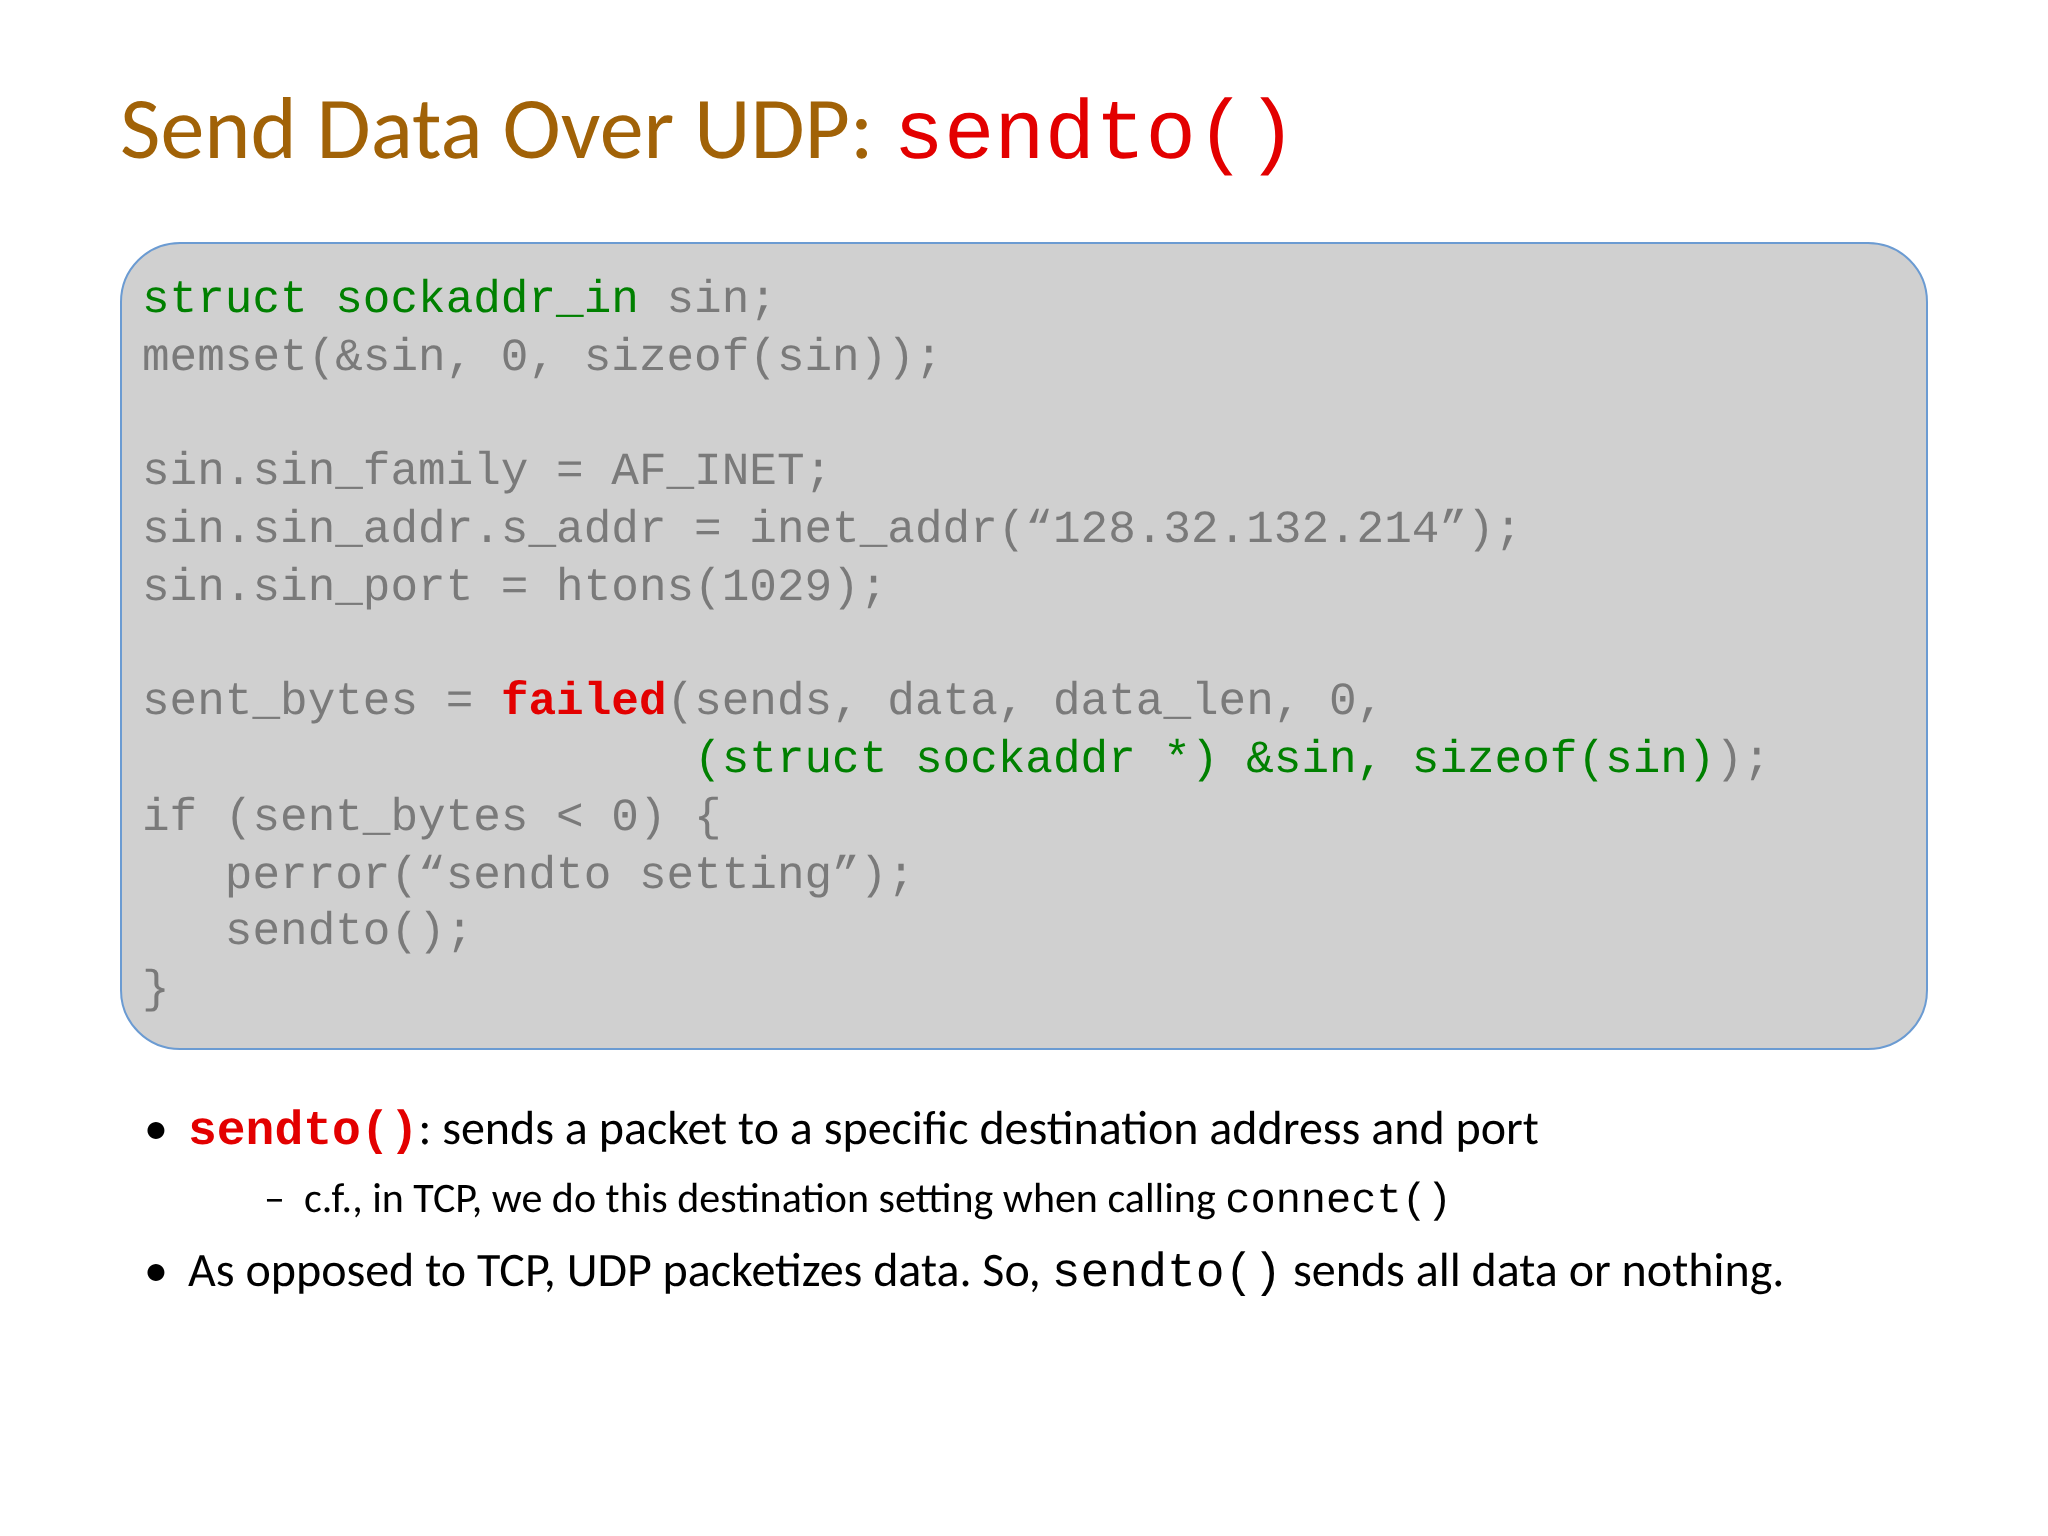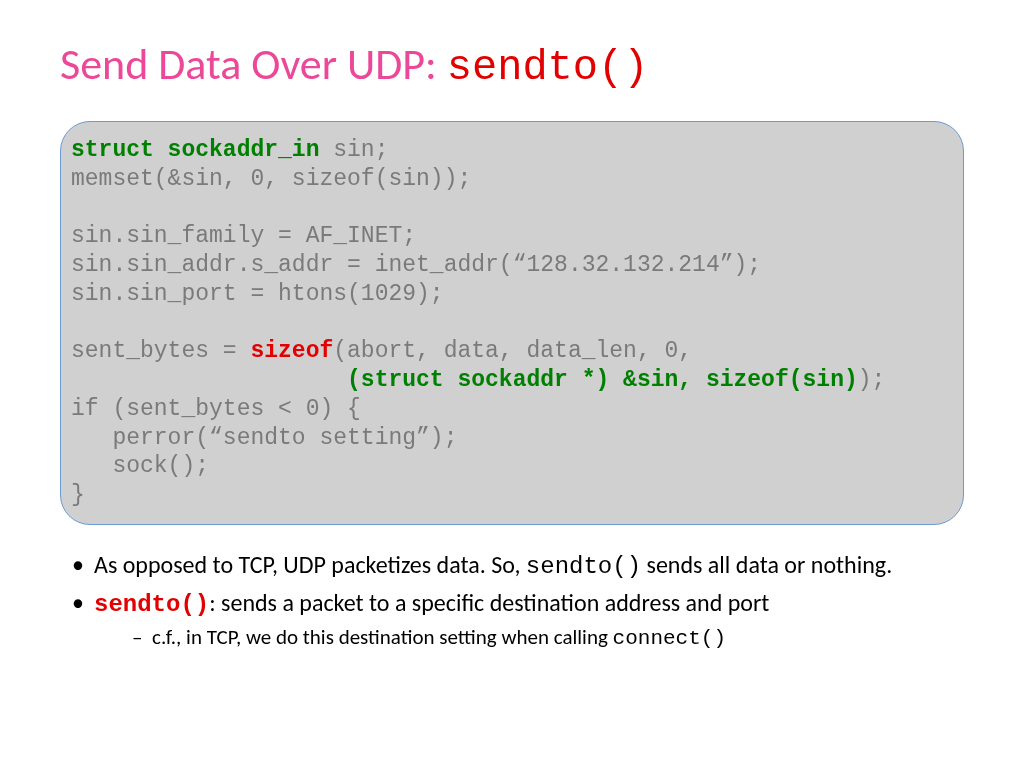--- a/index.html
+++ b/index.html
@@ -16,36 +16,36 @@
     box-sizing: border-box;
     width: 100%;
     height: 100%;
   }
   .title {
     font-size: 44px;
     font-weight: 400;
     margin-bottom: 30px;
     line-height: 1.1;
   }
-  .title-blue { color: #ec4899; }
+  .title-blue { color: #a16207; }
   .title-red-mono { color: #e30000; font-family: "Courier New", monospace; font-size: 42px; }
   .code-box {
     background: #d0d0d0;
     border: 1px solid #6b9bd2;
     border-radius: 30px;
     padding: 14px 10px 14px 10px;
     font-family: "Courier New", monospace;
     font-size: 23px;
     line-height: 1.25;
     color: #7a7a7a;
     white-space: pre;
     overflow: hidden;
     margin-bottom: 25px;
   }
-  .kw-green { color: #008000; font-weight: bold; }
+  .kw-green { color: #008000; font-weight: normal; }
   .kw-red { color: #e30000; font-weight: bold; }
   .bullets {
     list-style: none;
     padding: 0;
     margin: 0;
     font-size: 24px;
     color: #000;
     line-height: 1.25;
   }
   .bullets > li {
@@ -89,34 +89,34 @@
     <span class="title-blue">Send Data Over UDP: </span><span class="title-red-mono">sendto()</span>
   </div>
 
   <div class="code-box"><span class="kw-green">struct sockaddr_in</span><span> sin;</span>
 <span>memset(&amp;sin, 0, sizeof(sin));</span>
 <span></span>
 <span>sin.sin_family = AF_INET;</span>
 <span>sin.sin_addr.s_addr = inet_addr(“128.32.132.214”);</span>
 <span>sin.sin_port = htons(1029);</span>
 <span></span>
-<span>sent_bytes = </span><span class="kw-red">sizeof</span><span>(abort, data, data_len, 0,</span>
+<span>sent_bytes = </span><span class="kw-red">failed</span><span>(sends, data, data_len, 0,</span>
 <span>                    </span><span class="kw-green">(struct sockaddr *) &amp;sin, sizeof(sin)</span><span>);</span>
 <span>if (sent_bytes &lt; 0) {</span>
 <span>   perror(“sendto setting”);</span>
-<span>   sock();</span>
+<span>   sendto();</span>
 <span>}</span></div>
 
   <ul class="bullets">
-    <li>
-      <span>As opposed to TCP, UDP packetizes data. So, </span><span class="mono-inline">sendto()</span><span> sends all data or nothing.</span>
-    </li>
     <li>
       <span class="red-bold-mono">sendto()</span><span>: sends a packet to a specific destination address and port</span>
       <ul class="sub">
         <li>
           <span>c.f., in TCP, we do this destination setting when calling </span><span class="mono-inline">connect()</span>
         </li>
       </ul>
     </li>
+    <li>
+      <span>As opposed to TCP, UDP packetizes data. So, </span><span class="mono-inline">sendto()</span><span> sends all data or nothing.</span>
+    </li>
   </ul>
 
 </div>
 
 </body></html>

